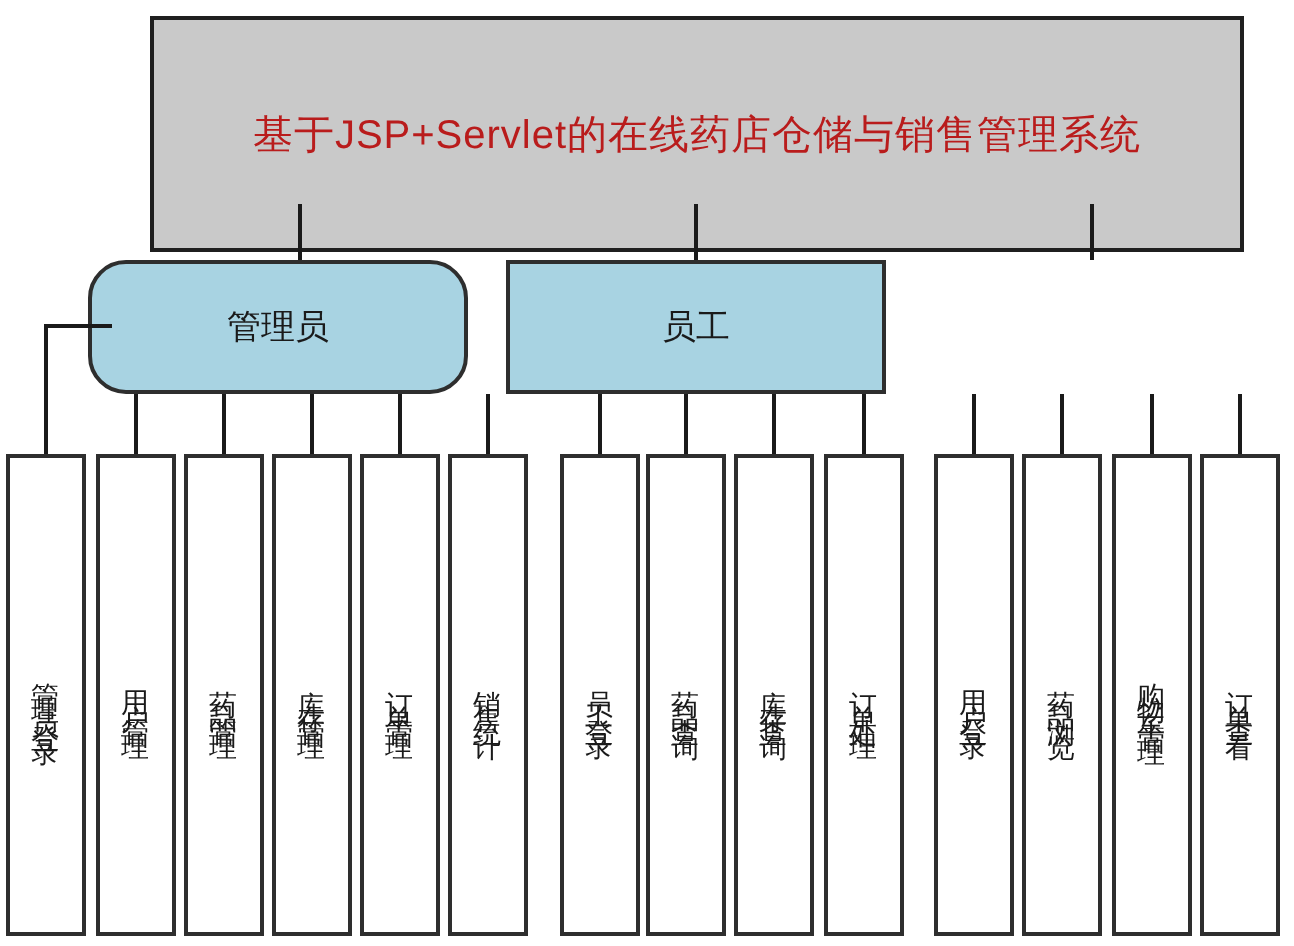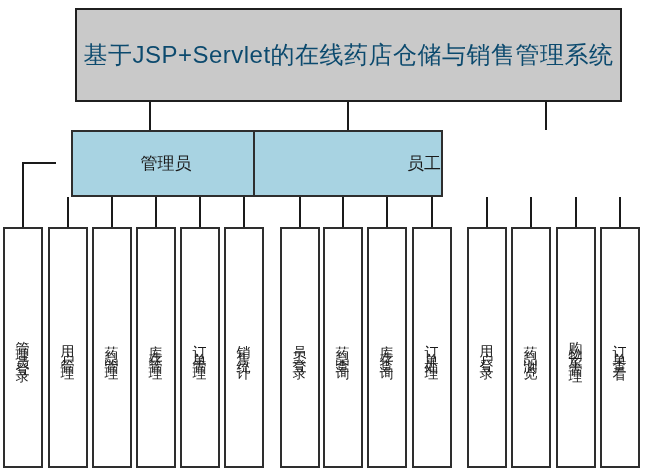--- a/index.html
+++ b/index.html
@@ -2,30 +2,30 @@
 <html><head>
 <meta charset="utf-8">
 <style>
   html,body{margin:0;padding:0;background:#fff;}
   .canvas{
     position:relative;width:647px;height:473px;background:#ffffff;overflow:hidden;
     font-family:"Liberation Sans","DejaVu Sans",sans-serif;color:#1a1a1a;
   }
   .node{position:absolute;box-sizing:border-box;display:flex;align-items:center;justify-content:center;text-align:center;}
   .root{
-    left:75px;top:8px;width:547px;height:94px;
-    background:#c9c9c9;border:2px solid #1f1f1f;font-size:24px;color:#0c4a6e;
+    left:75px;top:8px;width:547px;height:118px;
+    background:#c9c9c9;border:2px solid #1f1f1f;font-size:20px;color:#b91c1c;
     letter-spacing:0.5px;
   }
   .group{
     top:130px;height:67px;width:190px;
     background:#a8d3e2;border:2px solid #2e2e2e;font-size:17px;
   }
-  .g-admin{left:71px;}
-  .g-staff{left:253px;justify-content:flex-end;}
+  .g-admin{left:44px;border-radius:19px;}
+  .g-staff{left:253px;}
   .g-user{left:451px;}
   .leaf{
     top:227px;height:241px;width:40px;
     background:#ffffff;border:2px solid #2e2e2e;
   }
   .leaf span{
     writing-mode:vertical-lr;text-orientation:upright;
     font-size:14px;letter-spacing:7px;line-height:1;
   }
   .line{position:absolute;background:#1a1a1a;}

